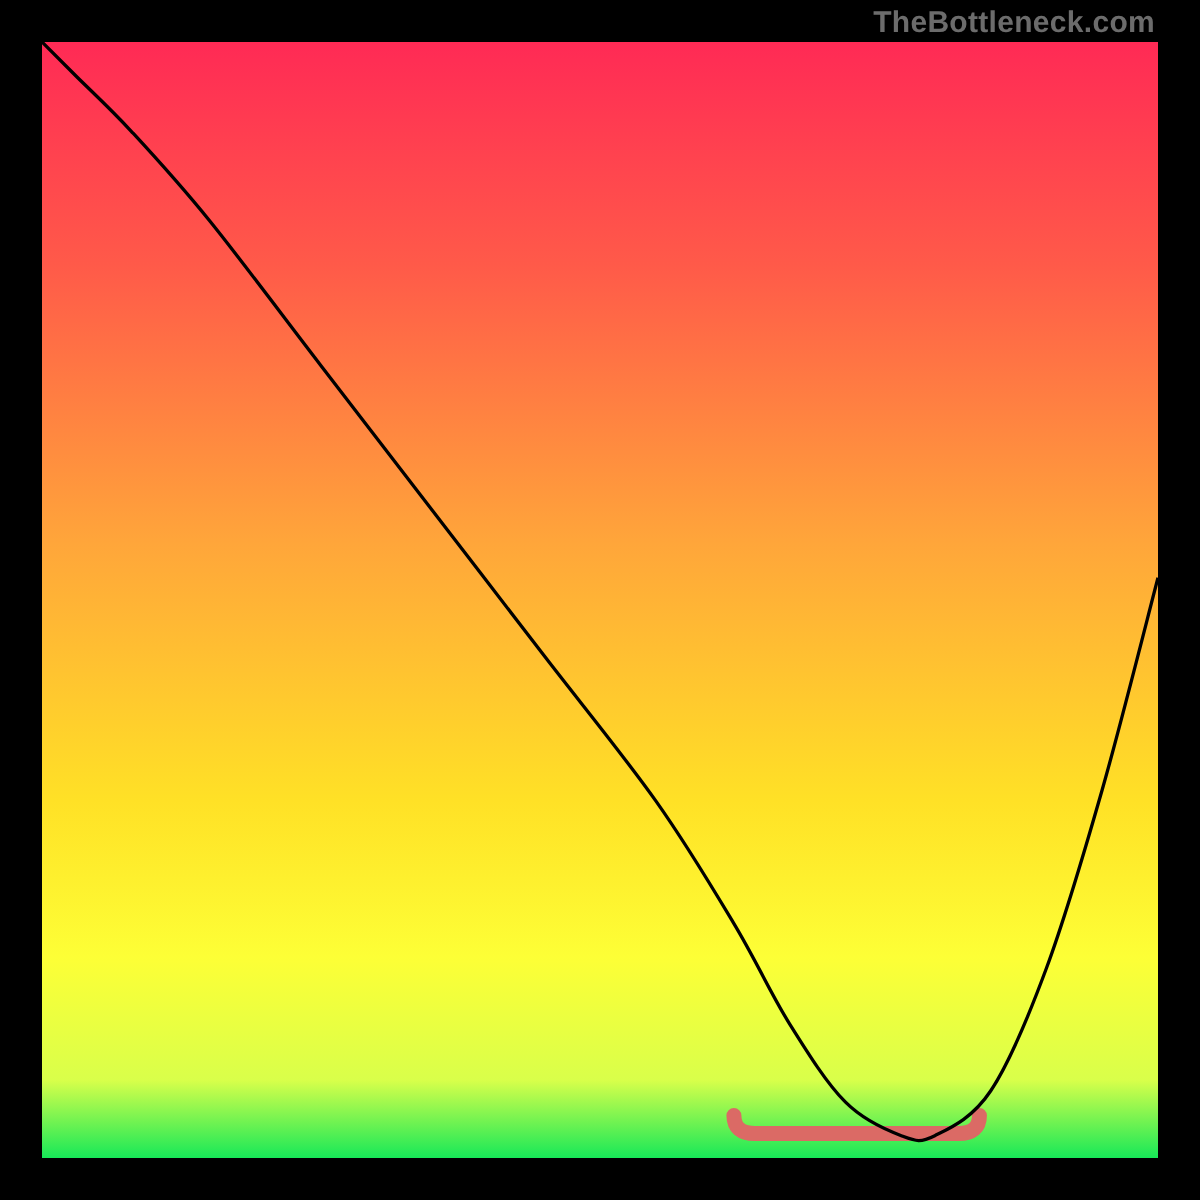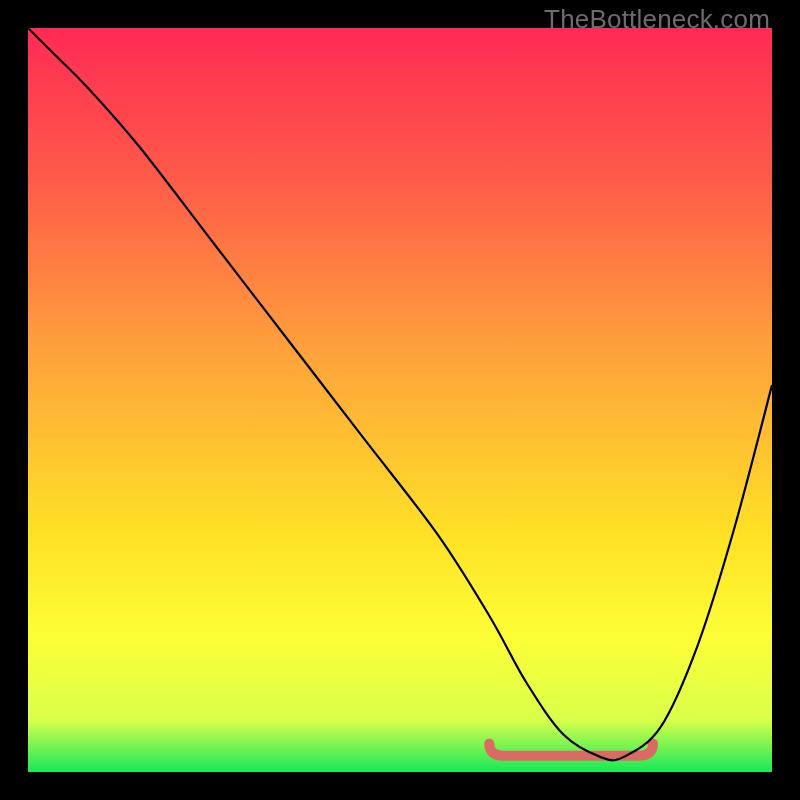--- a/index.html
+++ b/index.html
@@ -24,22 +24,22 @@
     left: 0;
     top: 0;
     width: 744px;
     height: 744px;
   }
   .watermark {
     position: absolute;
     top: 4px;
     right: 30px;
     color: #6c6c6c;
-    font-size: 26px;
-    font-weight: 400;
+    font-size: 20px;
+    font-weight: 700;
     letter-spacing: 0.2px;
   }
 </style>
 </head>
 <body>
 
 <div class="watermark">TheBottleneck.com</div>
 
 <div class="frame">
   <svg class="plot-area" viewBox="0 0 744 744" preserveAspectRatio="none">

